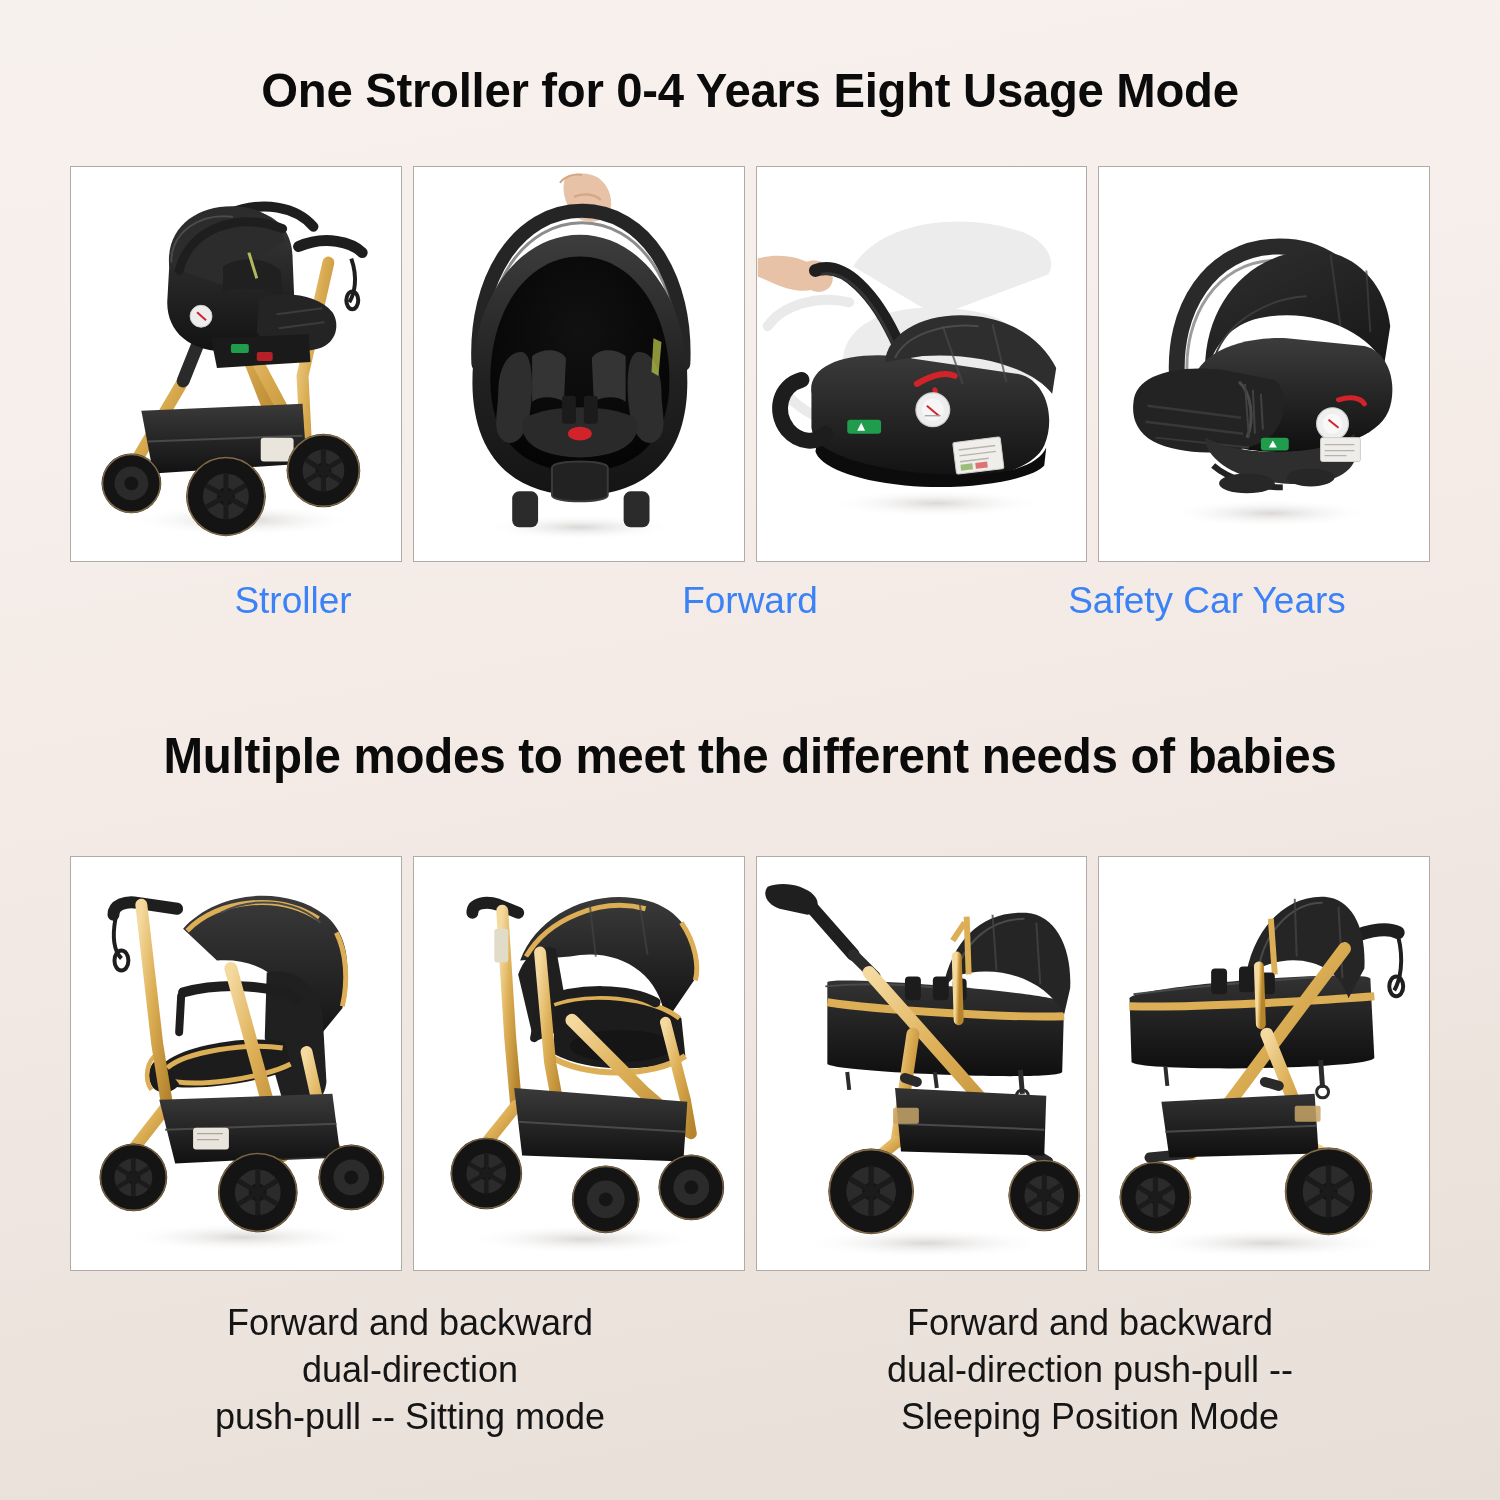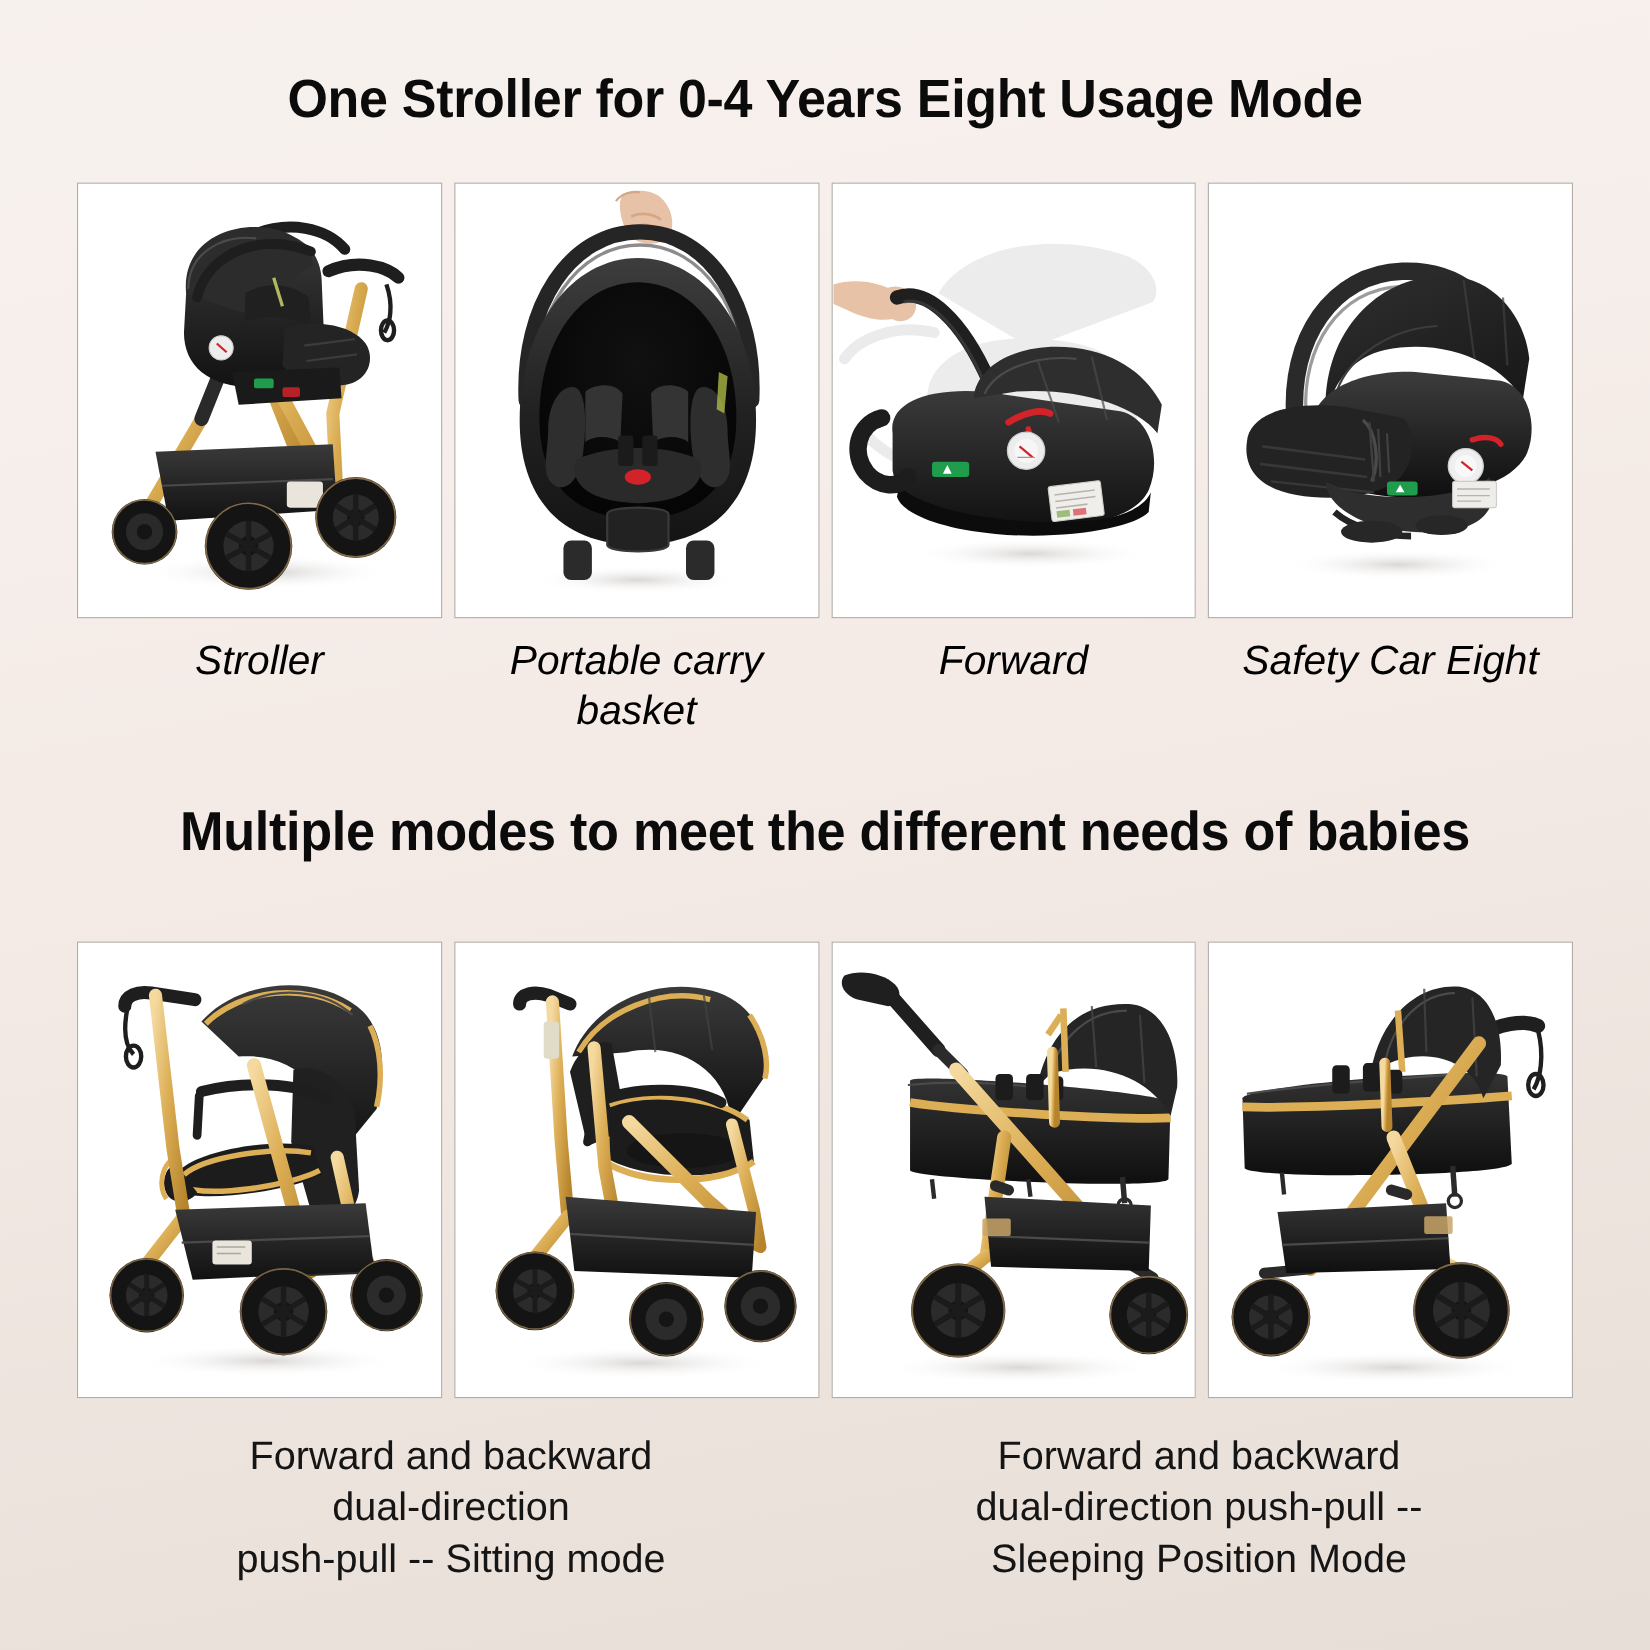--- a/index.html
+++ b/index.html
@@ -76,23 +76,22 @@
     width: 1360px;
     display: flex;
     gap: 11px;
   }
   #captions-top { top: 578px; }
   .caption {
     flex: 1 1 0;
     text-align: center;
     font-size: 37px;
     line-height: 1.22;
-    color: #000000;
+    color: #3b82f6;
     white-space: pre-line;
-    font-style: italic;
   }
 
   #captions-bottom {
     position: absolute;
     top: 1300px;
     left: 70px;
     width: 1360px;
     display: flex;
     align-items: flex-end;
   }
@@ -360,24 +359,22 @@
         <path d="M174,275 L178,282 L170,282 Z" fill="#ffffff"></path>
 
         <rect x="222" y="272" width="40" height="24" rx="2" fill="#eeede9" stroke="#cfcdc8" stroke-width="1"></rect>
         <path d="M226,279 L256,279 M226,285 L256,285 M226,290 L248,290" stroke="#b7b4ae" stroke-width="1.3"></path>
       </svg>
     </div>
   </div>
 
   <div class="caption-row" id="captions-top">
     <div class="caption">Stroller</div>
-    <div class="caption">Portable carry
-basket</div>
     <div class="caption">Forward</div>
-    <div class="caption">Safety Car Eight</div>
+    <div class="caption">Safety Car Years</div>
   </div>
 
   <div class="heading" id="title-two">Multiple modes to meet the different needs of babies</div>
 
   <div class="grid" id="grid-bottom">
 
     <div class="panel">
       <svg viewBox="0 0 330 415" preserveAspectRatio="xMidYMid meet">
         <defs>
           <linearGradient id="g5" x1="0" y1="0" x2="1" y2="1">

